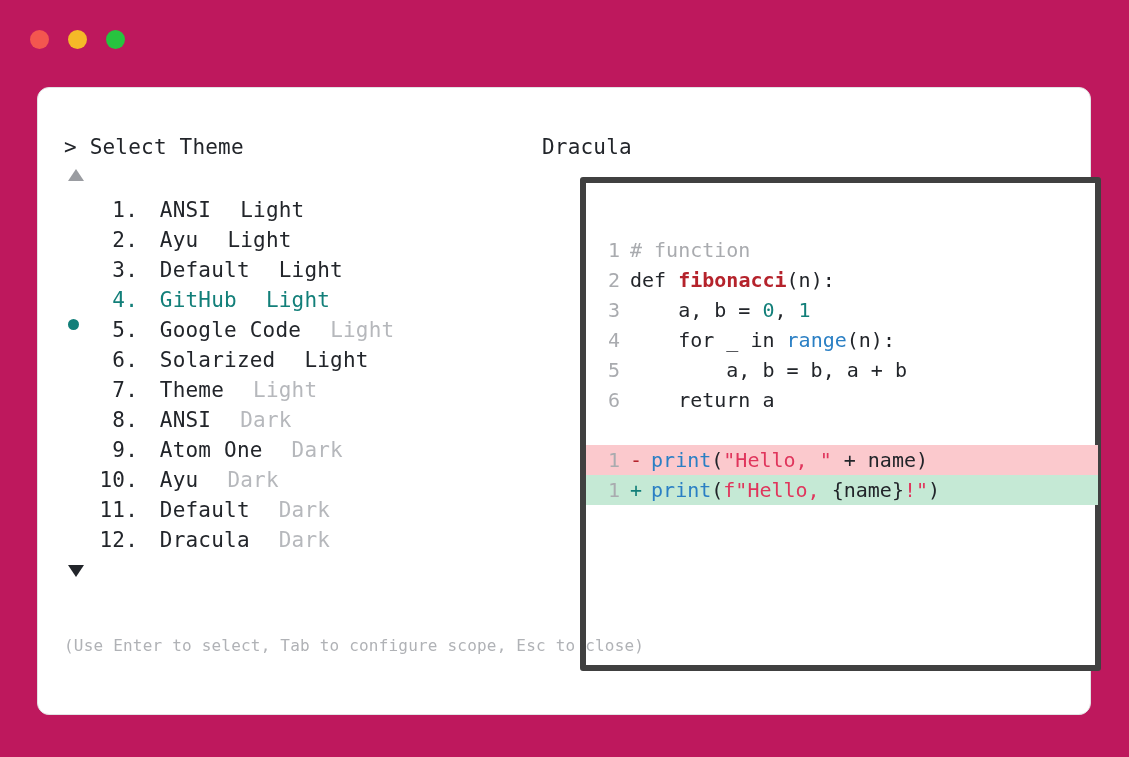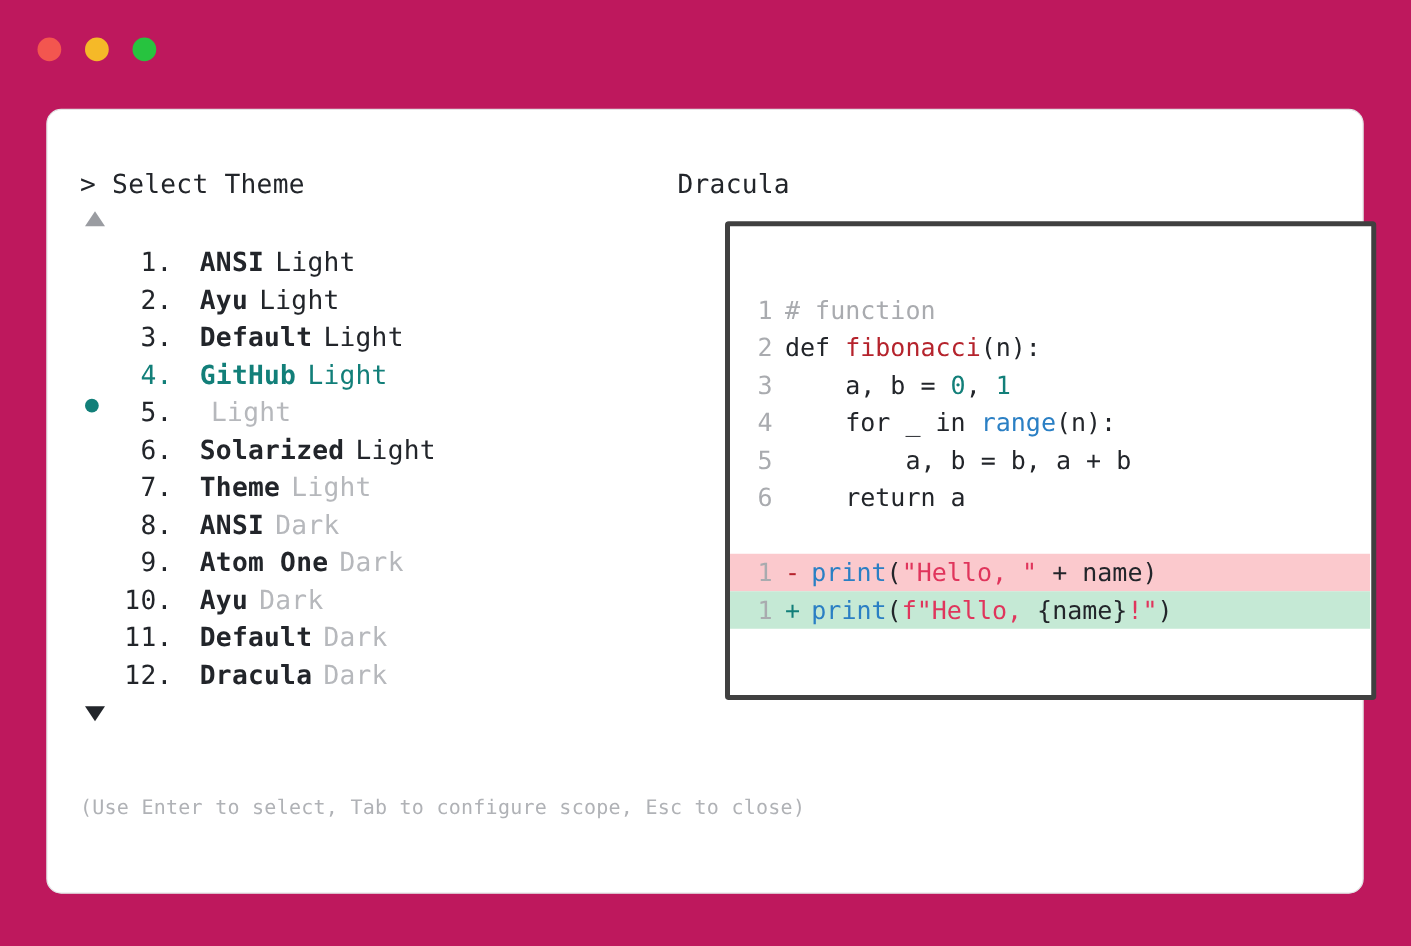--- a/index.html
+++ b/index.html
@@ -120,36 +120,36 @@
     flex: 0 0 44px;
     text-align: right;
     color: #22252a;
   }
   .row-index.selected { color: #127f79; }
   .row-dot {
     color: #22252a;
     padding-right: 9px;
   }
   .row-dot.selected { color: #127f79; }
-  .row-name { color: #22252a; font-weight: bold; }
+  .row-name { color: #22252a; }
   .row-name.selected { color: #127f79; }
-  .row-variant { color: #22252a; padding-left: 9px; }
+  .row-variant { color: #22252a; padding-left: 9px; margin-left: 20px; }
   .row-variant.dim { color: #b6b8bc; }
   .row-variant.selected { color: #127f79; }
 
   
   .preview-box {
     position: absolute;
     left: 38px;
     top: 43px;
     width: 521px;
-    height: 383px;
+    height: 494px;
     box-sizing: border-box;
     background: #ffffff;
-    border: 4px solid #404040;
+    border: 6px solid #404040;
     border-radius: 3px;
   }
   .code {
     position: absolute;
     left: 16px;
     top: 52px;
     right: 2px;
     font-size: 20px;
     line-height: 30px;
     white-space: pre;
@@ -159,21 +159,21 @@
     display: inline-block;
     width: 18px;
     text-align: right;
     color: #a9abaf;
     margin-right: 10px;
   }
   .blank-line { height: 30px; display: block; }
 
   .tok-plain   { color: #22252a; }
   .tok-comment { color: #a9abaf; }
-  .tok-func    { color: #b5232c; }
+  .tok-func    { color: #b5232c; font-weight: bold; }
   .tok-num     { color: #127f79; }
   .tok-builtin { color: #2a7fc4; }
   .tok-str     { color: #e0355c; }
 
   .diff-line {
     display: block;
     height: 30px;
     margin-left: -16px;
     padding-left: 16px;
     box-sizing: content-box;
@@ -212,21 +212,21 @@
     <div class="col-left">
       <div class="header-line">&gt; Select Theme</div>
 
       <div class="arrow arrow-up" style="border-bottom-color: rgb(154, 156, 161);"></div>
 
       <div class="theme-list">
           <div class="theme-row"><span class="bullet-cell"></span><span class="row-index">1.</span><span class="row-dot"> </span><span class="row-name">ANSI</span><span class="row-variant">Light</span></div>
           <div class="theme-row"><span class="bullet-cell"></span><span class="row-index">2.</span><span class="row-dot"> </span><span class="row-name">Ayu</span><span class="row-variant">Light</span></div>
           <div class="theme-row"><span class="bullet-cell"></span><span class="row-index">3.</span><span class="row-dot"> </span><span class="row-name">Default</span><span class="row-variant">Light</span></div>
           <div class="theme-row"><span class="bullet-cell"><span class="bullet" style="background: rgb(18, 127, 121);"></span></span><span class="row-index selected">4.</span><span class="row-dot selected"> </span><span class="row-name selected">GitHub</span><span class="row-variant selected">Light</span></div>
-          <div class="theme-row"><span class="bullet-cell"></span><span class="row-index">5.</span><span class="row-dot"> </span><span class="row-variant dim">Light</span></div>
+          <div class="theme-row"><span class="bullet-cell"></span><span class="row-index">5.</span><span class="row-dot"> </span><span class="row-name">Google Code</span><span class="row-variant dim">Light</span></div>
           <div class="theme-row"><span class="bullet-cell"></span><span class="row-index">6.</span><span class="row-dot"> </span><span class="row-name">Solarized</span><span class="row-variant">Light</span></div>
           <div class="theme-row"><span class="bullet-cell"></span><span class="row-index">7.</span><span class="row-dot"> </span><span class="row-name">Theme</span><span class="row-variant dim">Light</span></div>
           <div class="theme-row"><span class="bullet-cell"></span><span class="row-index">8.</span><span class="row-dot"> </span><span class="row-name">ANSI</span><span class="row-variant dim">Dark</span></div>
           <div class="theme-row"><span class="bullet-cell"></span><span class="row-index">9.</span><span class="row-dot"> </span><span class="row-name">Atom One</span><span class="row-variant dim">Dark</span></div>
           <div class="theme-row"><span class="bullet-cell"></span><span class="row-index">10.</span><span class="row-dot"> </span><span class="row-name">Ayu</span><span class="row-variant dim">Dark</span></div>
           <div class="theme-row"><span class="bullet-cell"></span><span class="row-index">11.</span><span class="row-dot"> </span><span class="row-name">Default</span><span class="row-variant dim">Dark</span></div>
           <div class="theme-row"><span class="bullet-cell"></span><span class="row-index">12.</span><span class="row-dot"> </span><span class="row-name">Dracula</span><span class="row-variant dim">Dark</span></div>
         </div>
 
       <div class="arrow arrow-down" style="border-top-color: rgb(34, 37, 42);"></div>

